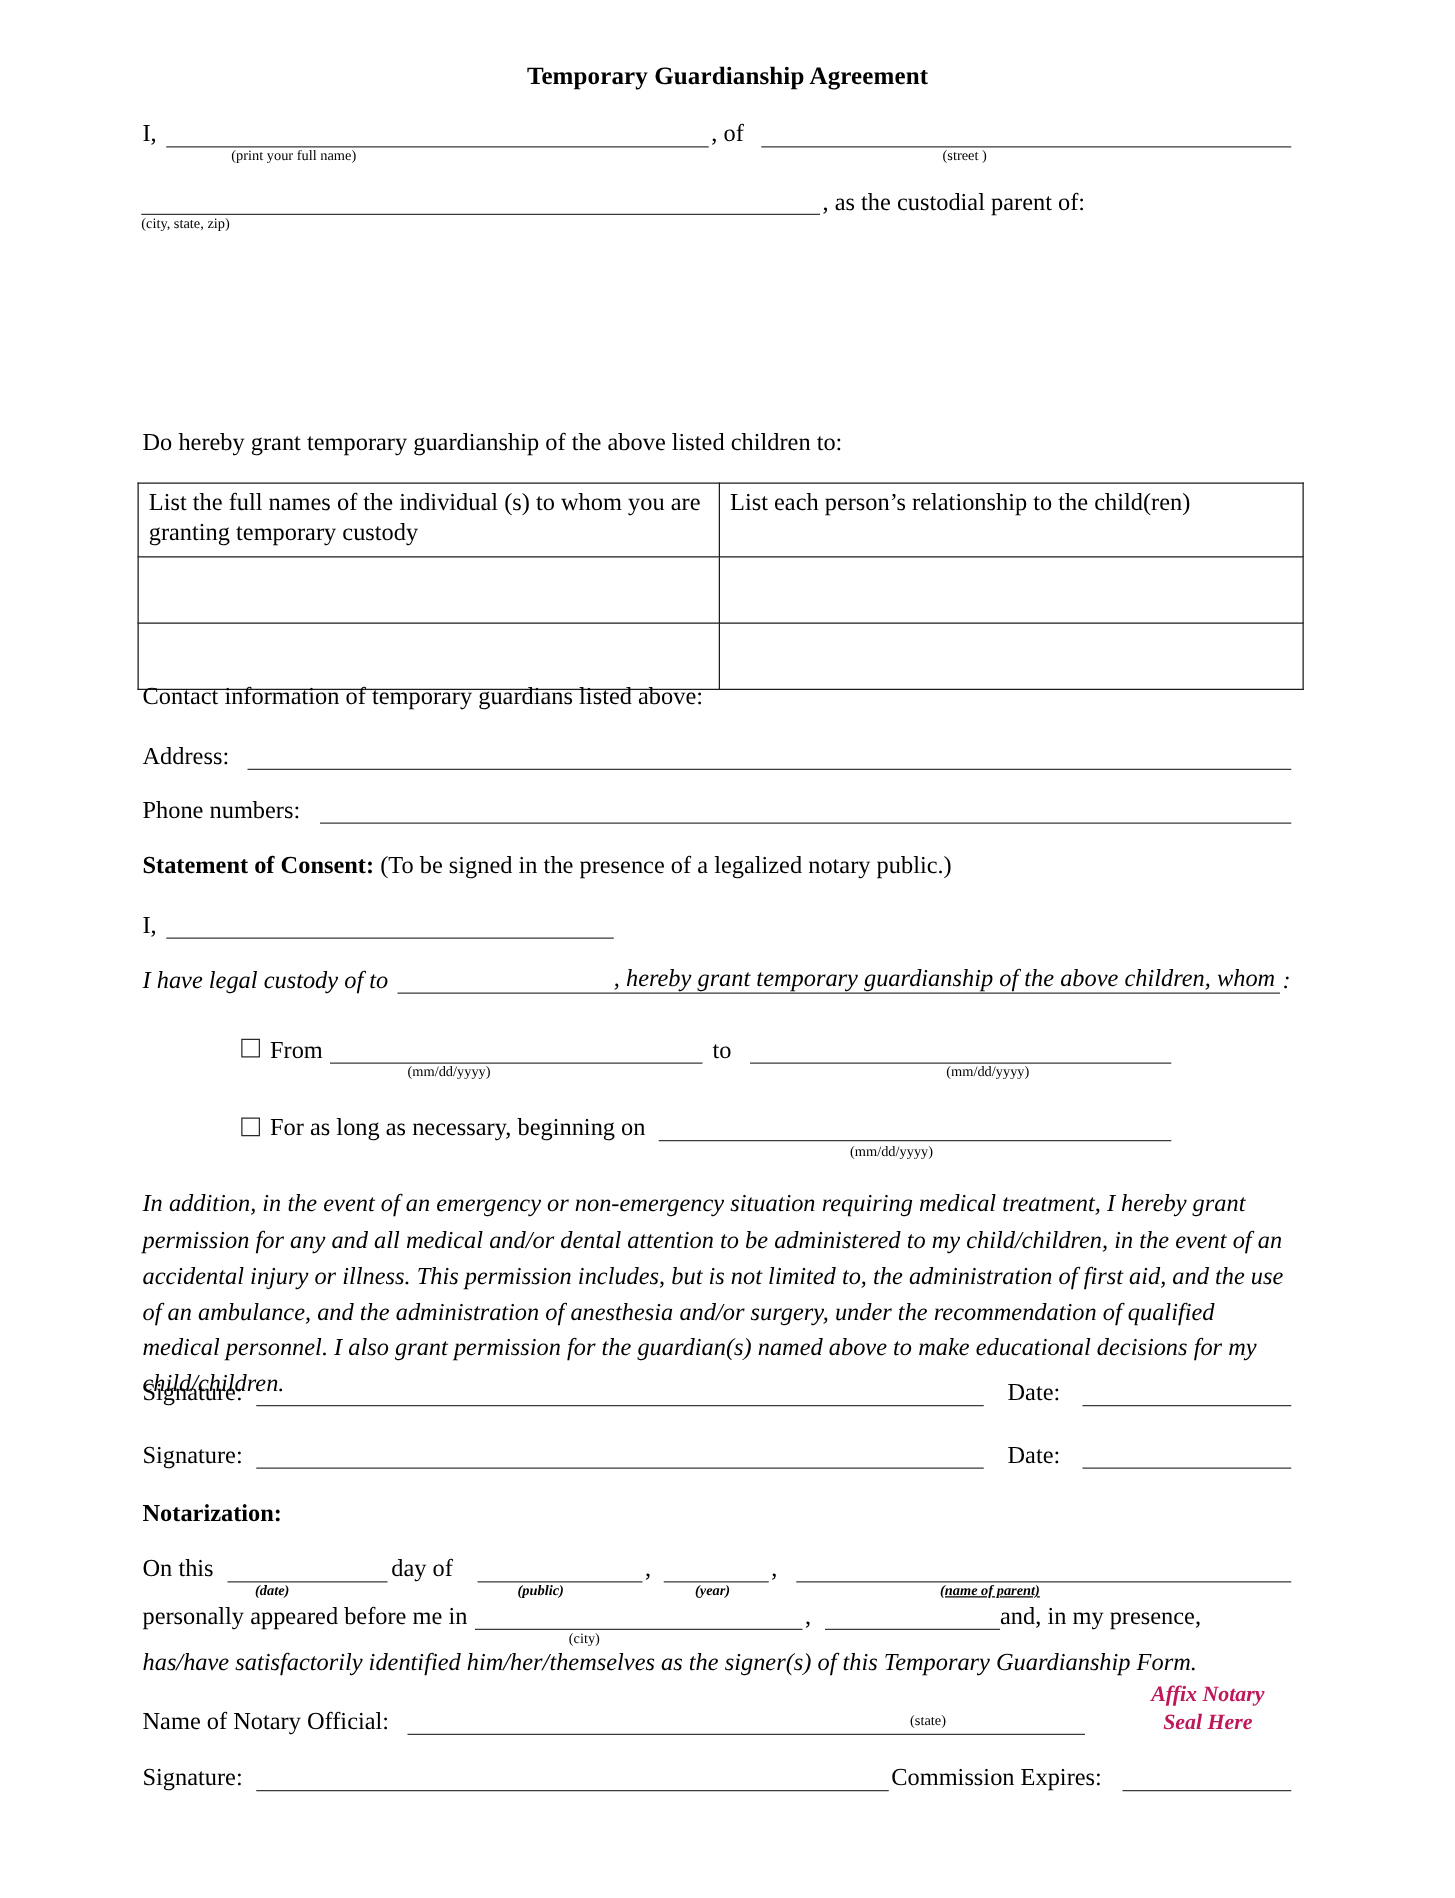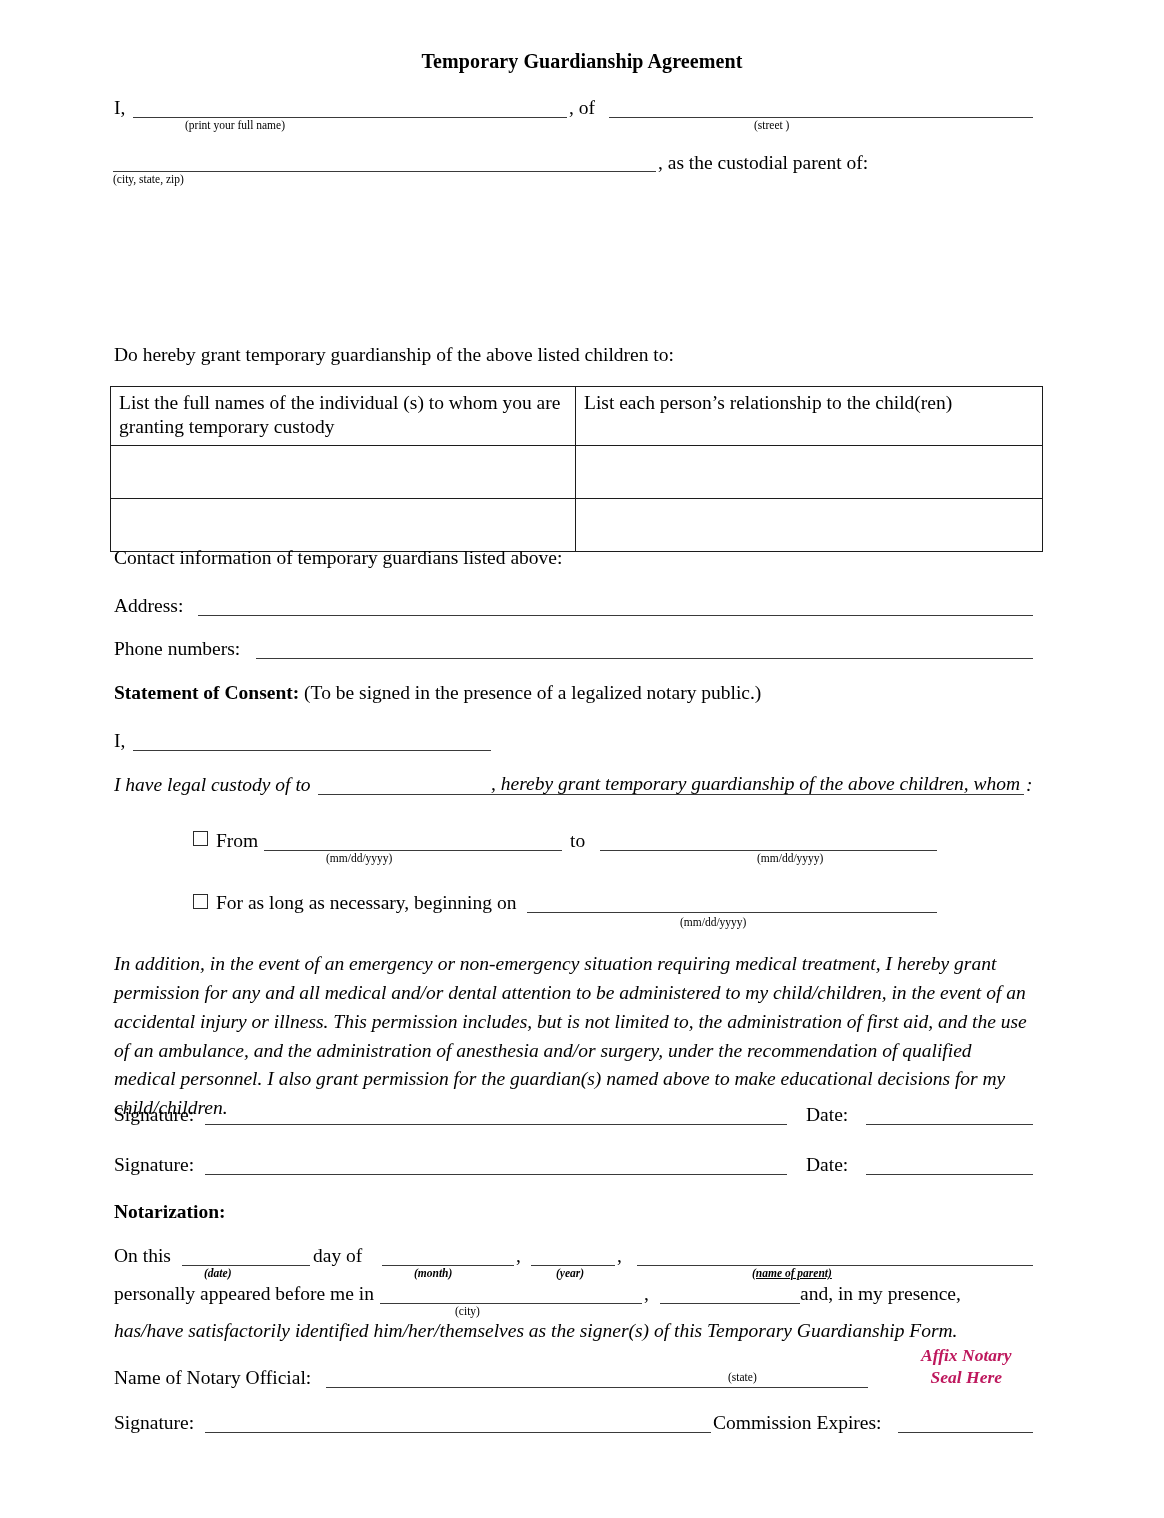--- a/index.html
+++ b/index.html
@@ -189,21 +189,21 @@
   <div class="abs rule" style="left:866px; top:1174px; width:167px;"></div>
 
   <div class="abs txt bold" style="left:114px; top:1200px;">Notarization:</div>
 
   <div class="abs txt" style="left:114px; top:1244px;">On this</div>
   <div class="abs rule" style="left:182px; top:1265px; width:128px;"></div>
   <div class="abs small-lbl-ital" style="left:204px; top:1268px;">(date)</div>
 
   <div class="abs txt" style="left:313px; top:1244px;">day of</div>
   <div class="abs rule" style="left:382px; top:1265px; width:132px;"></div>
-  <div class="abs small-lbl-ital" style="left:414px; top:1268px;">(month)</div>
+  <div class="abs small-lbl-ital" style="left:414px; top:1268px;">(public)</div>
 
   <div class="abs txt" style="left:516px; top:1244px;">,</div>
   <div class="abs rule" style="left:531px; top:1265px; width:84px;"></div>
   <div class="abs small-lbl-ital" style="left:556px; top:1268px;">(year)</div>
 
   <div class="abs txt" style="left:617px; top:1244px;">,</div>
   <div class="abs rule" style="left:637px; top:1265px; width:396px;"></div>
   <div class="abs small-lbl-ital" style="left:752px; top:1268px;text-decoration:underline;">(name of parent)</div>
 
   <div class="abs txt" style="left:114px; top:1282px;">personally appeared before me in</div>

